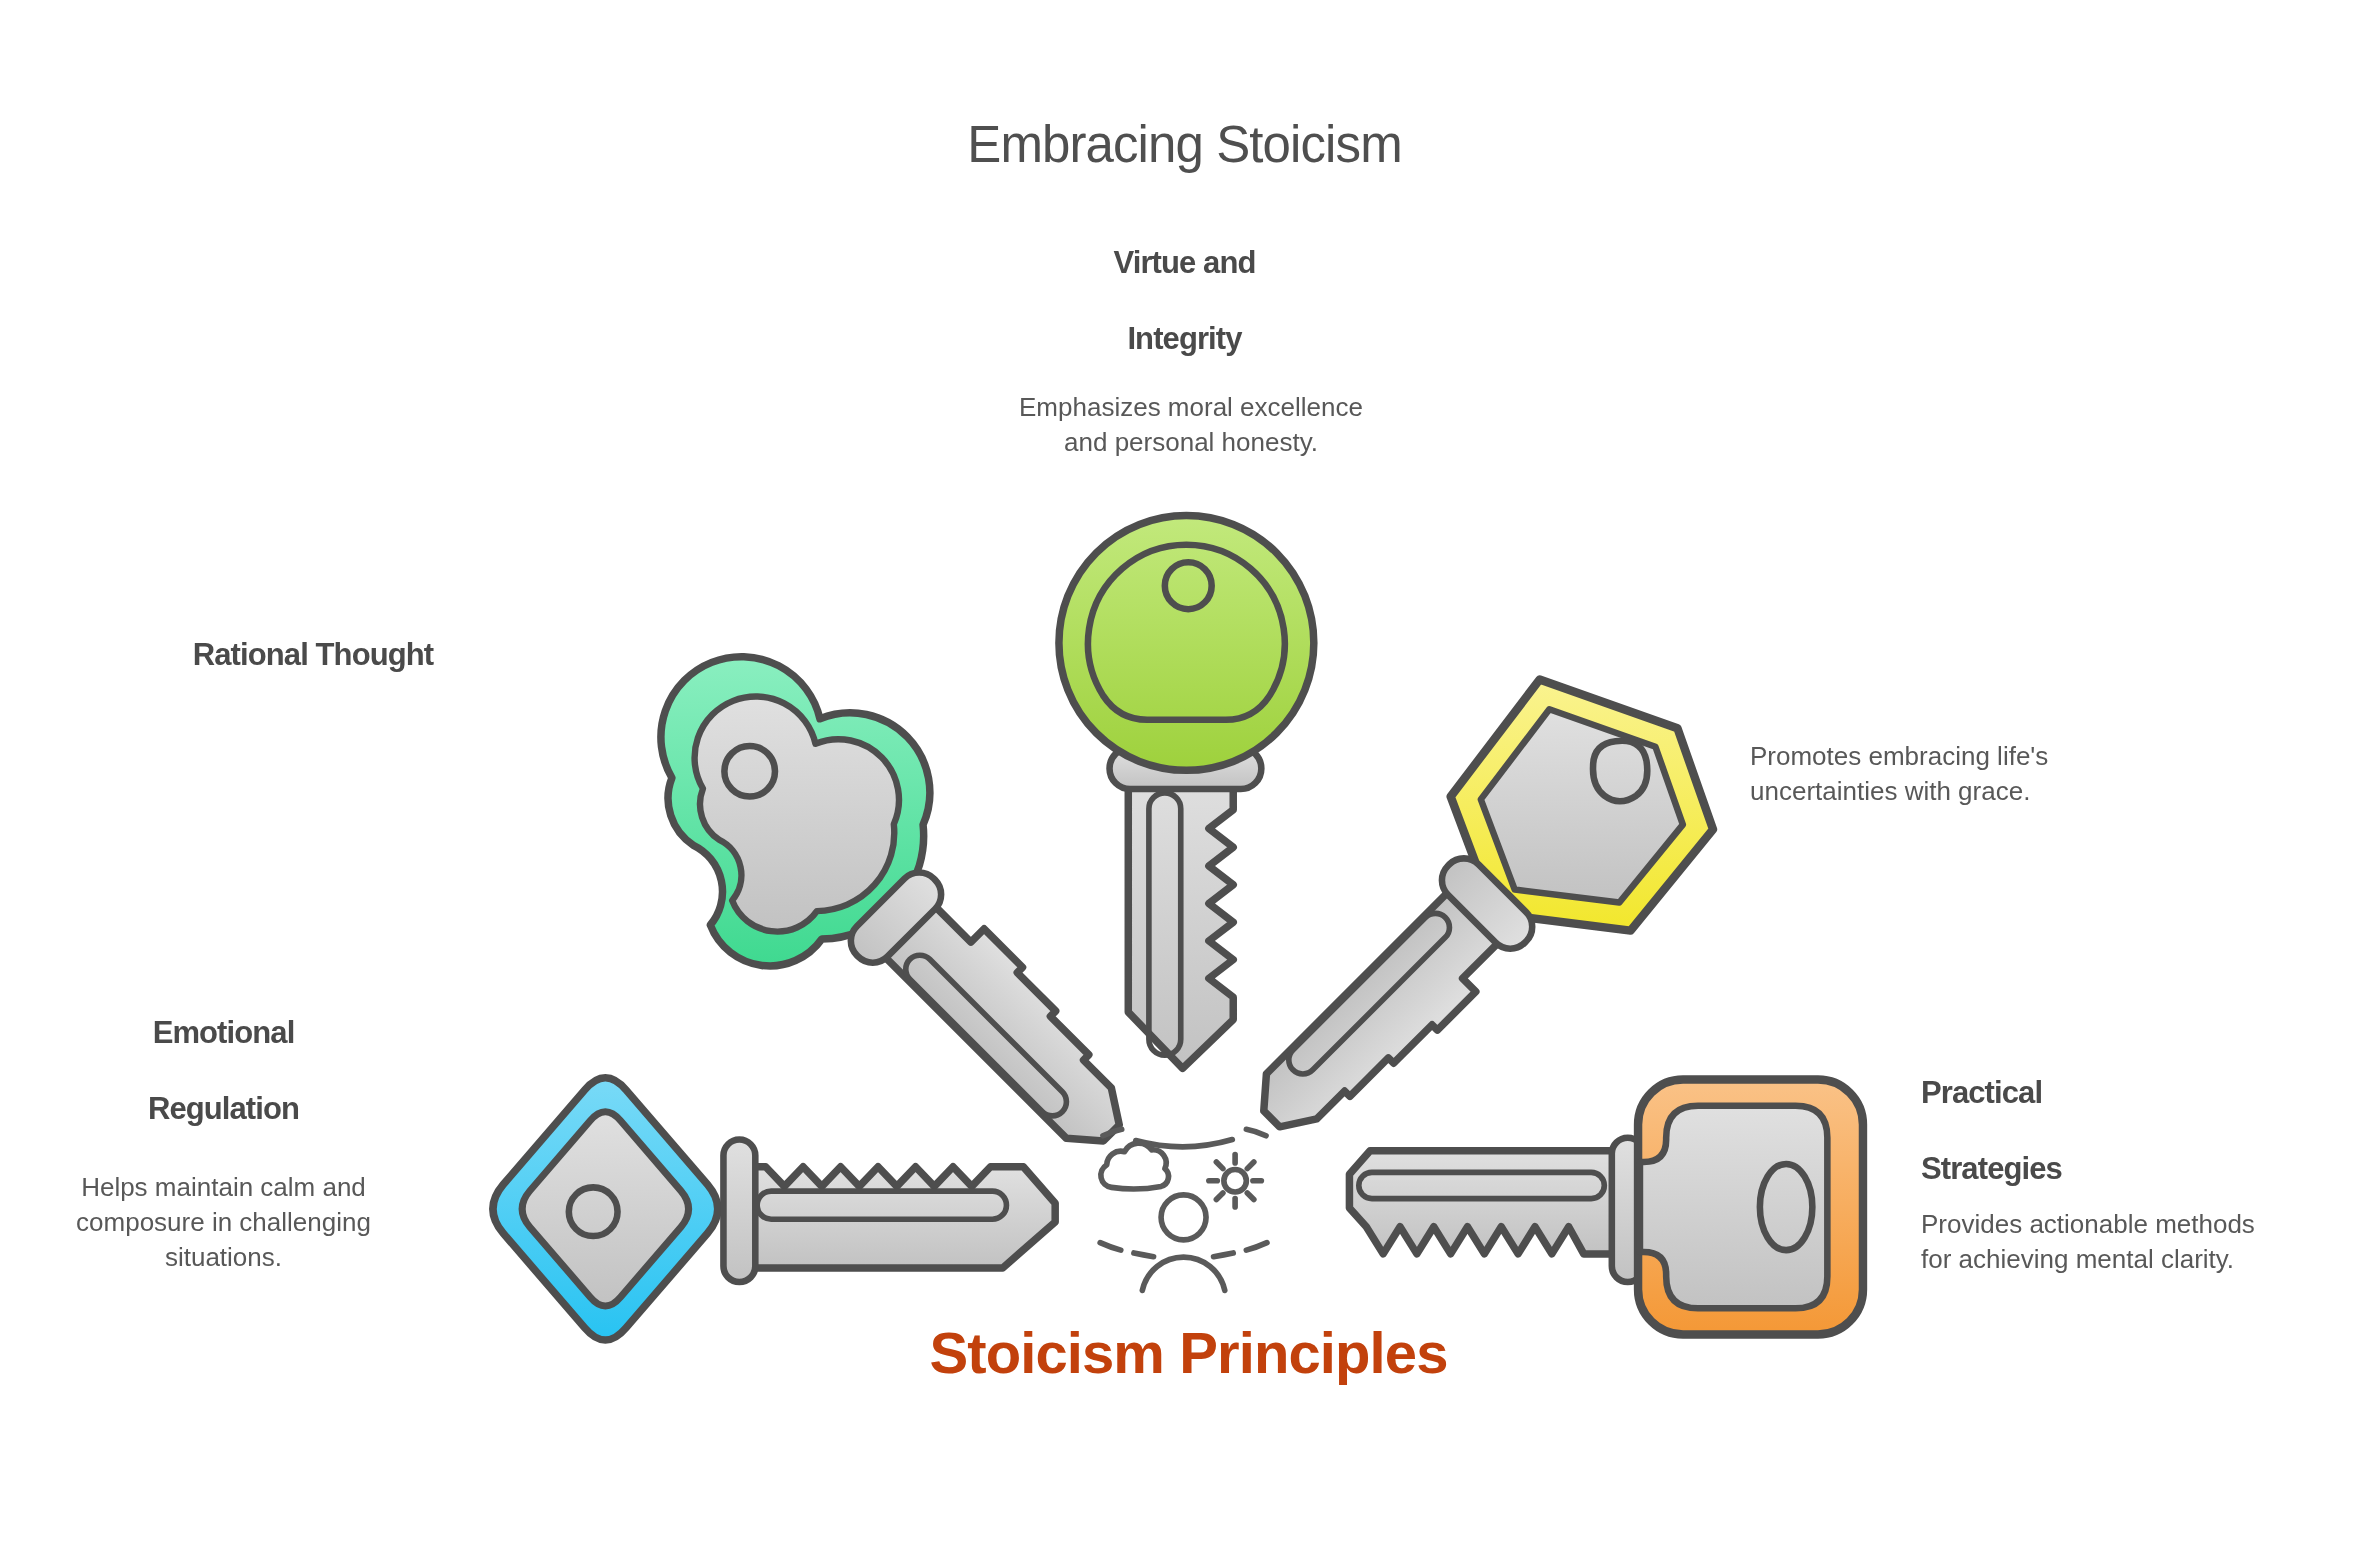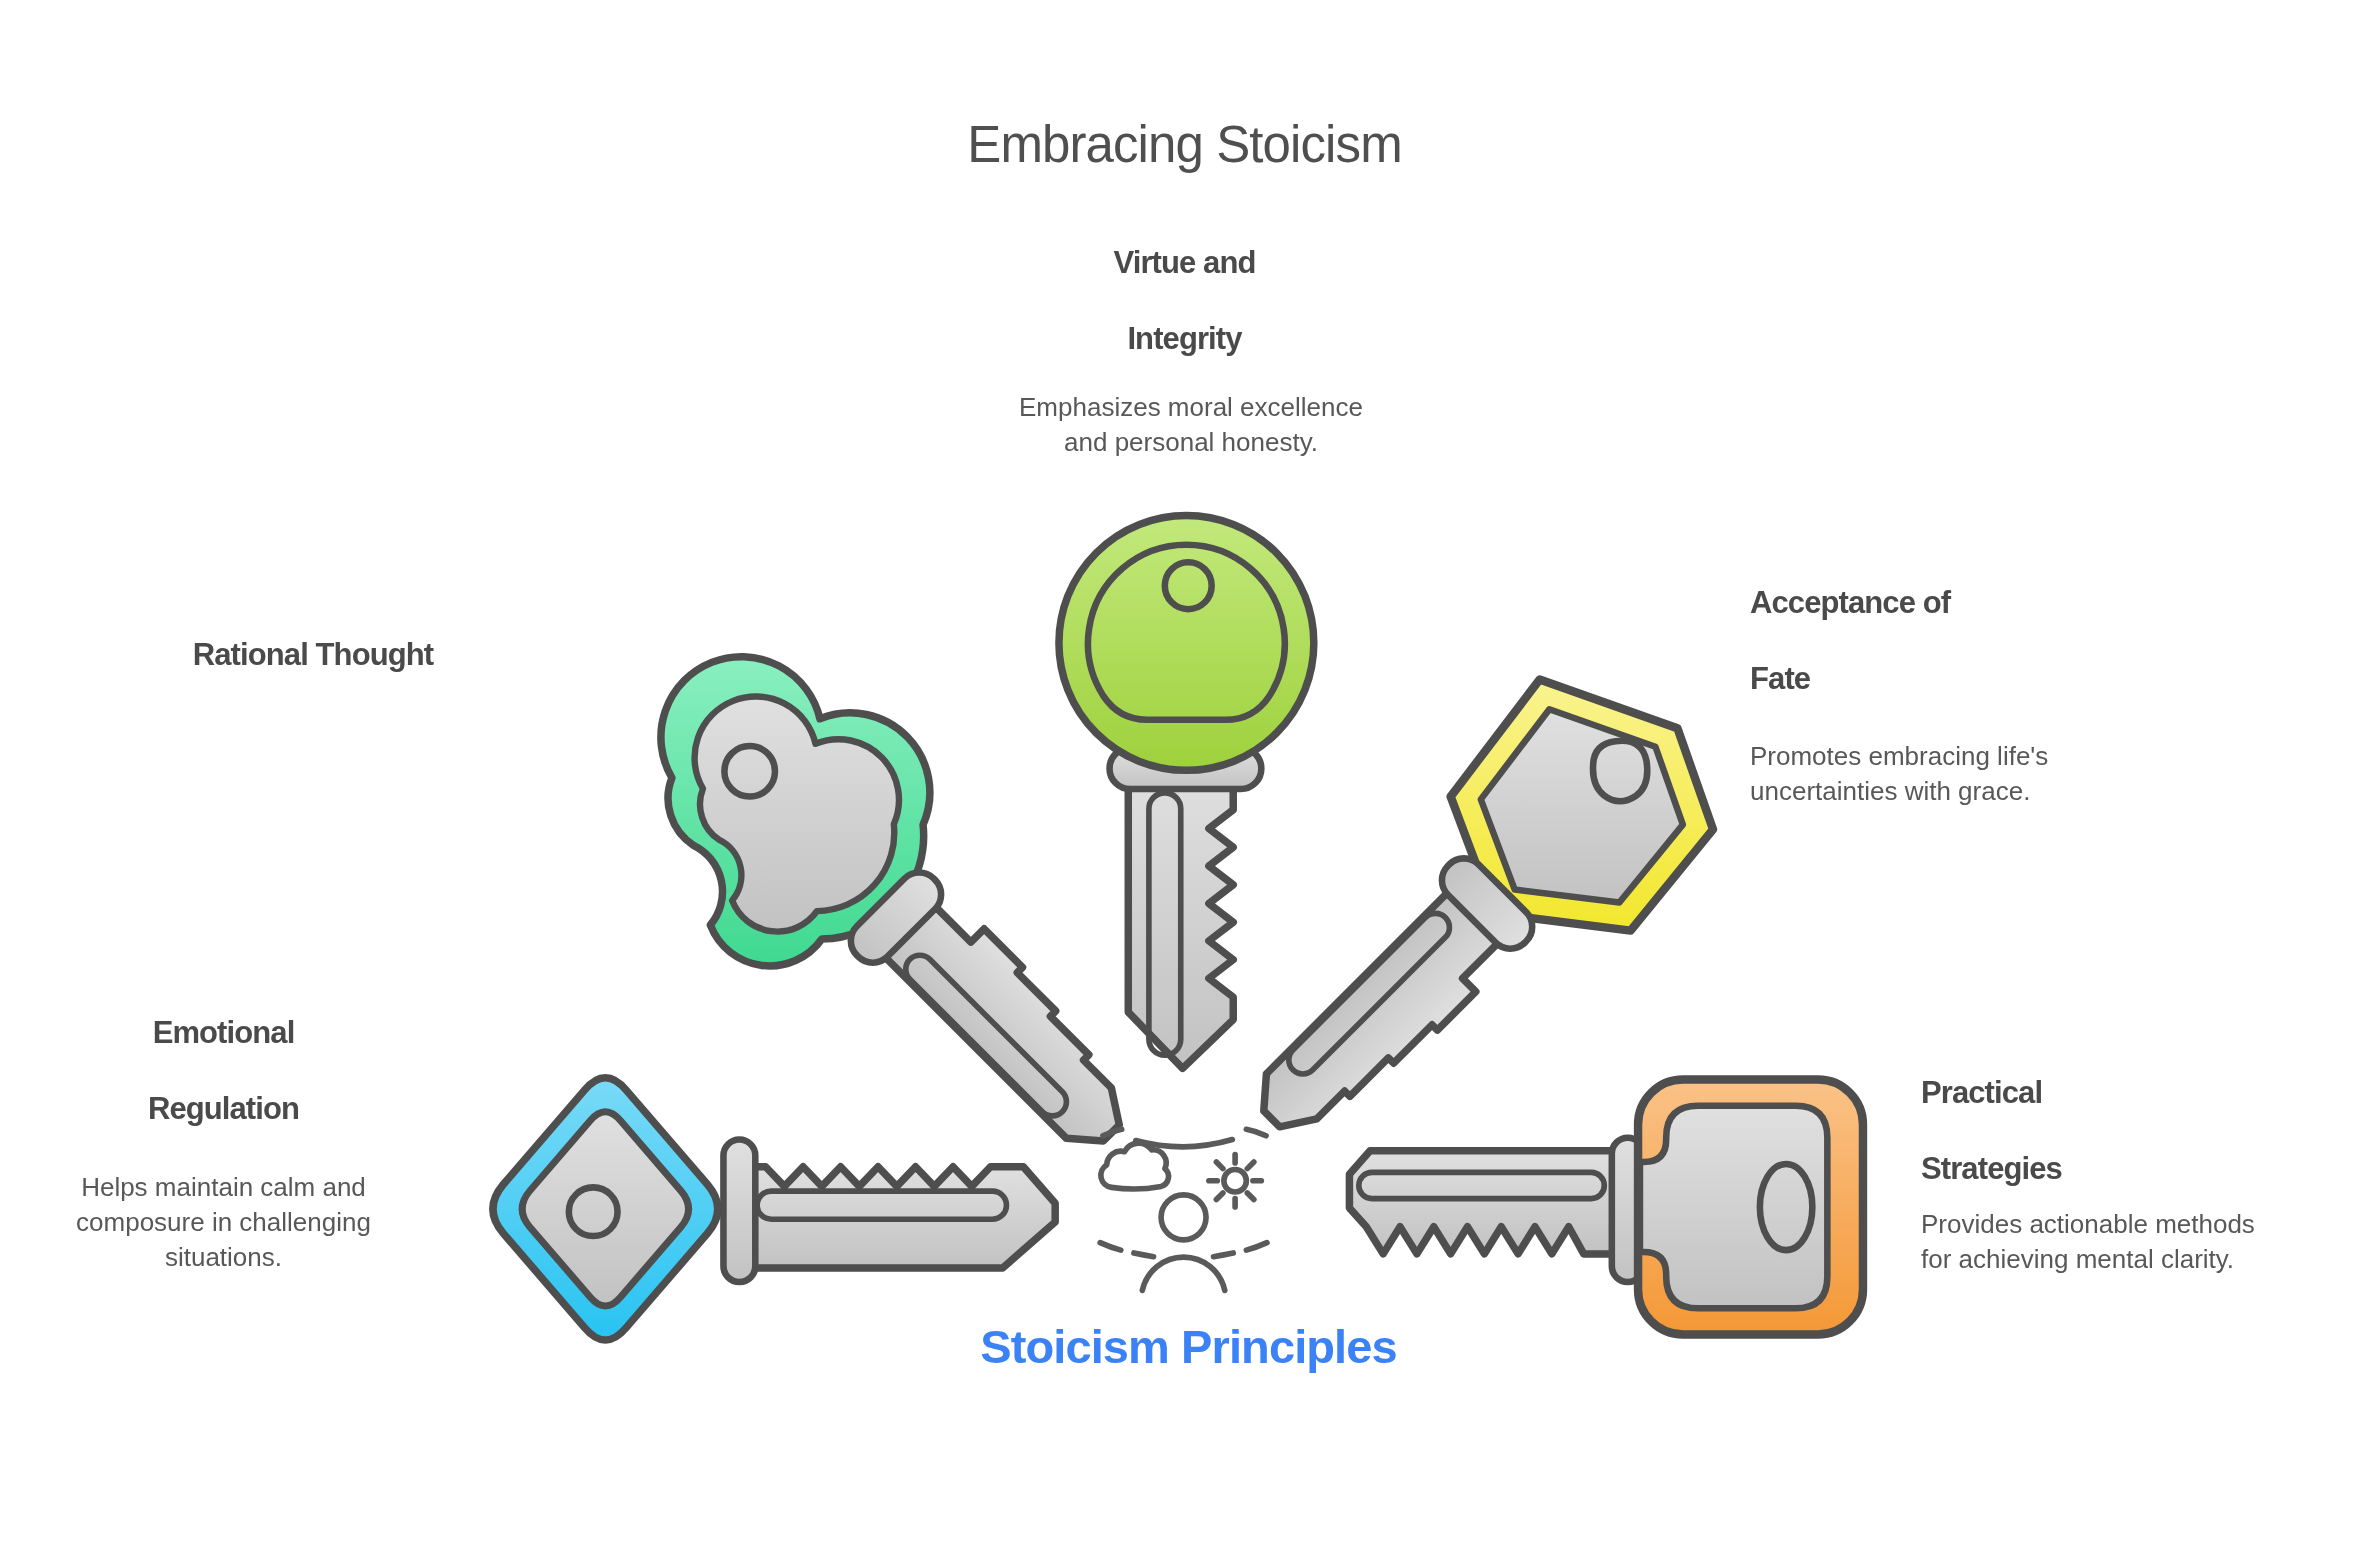--- a/index.html
+++ b/index.html
@@ -18,21 +18,21 @@
   .heading{
     font-size:31px;font-weight:700;line-height:76px;letter-spacing:-0.9px;
     color:#4a4a4a;white-space:pre-line;
   }
   .desc{
     font-size:26px;font-weight:400;line-height:35px;
     color:#585858;white-space:pre-line;
   }
   .center-label{
     left:0;right:0;top:1319px;text-align:center;
-    font-size:47px;font-weight:700;letter-spacing:-0.9px;color:#3b82f6;padding-left:8px;
+    font-size:58px;font-weight:700;letter-spacing:-0.9px;color:#c2410c;padding-left:8px;
   }
   .ta-c{text-align:center;}
   .ta-r{text-align:center;}
   svg{position:absolute;left:0;top:0;}
 </style>
 </head>
 <body>
 
 <div id="canvas">
 
@@ -136,22 +136,20 @@
 
   <div class="abs title">Embracing Stoicism</div>
 
   <div class="abs heading ta-c" style="left:0;right:0;top:225px;">Virtue and
 Integrity</div>
   <div class="abs desc ta-c" style="left:0;right:0;top:390px;padding-left:13px;">Emphasizes moral excellence
 and personal honesty.</div>
 
   <div class="abs heading ta-r" style="left:0;width:626px;top:617px;">Rational Thought</div>
 
-  <div class="abs heading" style="left:1750px;top:565px;">Acceptance of
-Fate</div>
   <div class="abs desc" style="left:1750px;top:739px;">Promotes embracing life's
 uncertainties with grace.</div>
 
   <div class="abs heading ta-r" style="left:0;width:447px;top:995px;">Emotional
 Regulation</div>
   <div class="abs desc ta-r" style="left:0;width:447px;top:1170px;">Helps maintain calm and
 composure in challenging
 situations.</div>
 
   <div class="abs heading" style="left:1921px;top:1055px;">Practical

